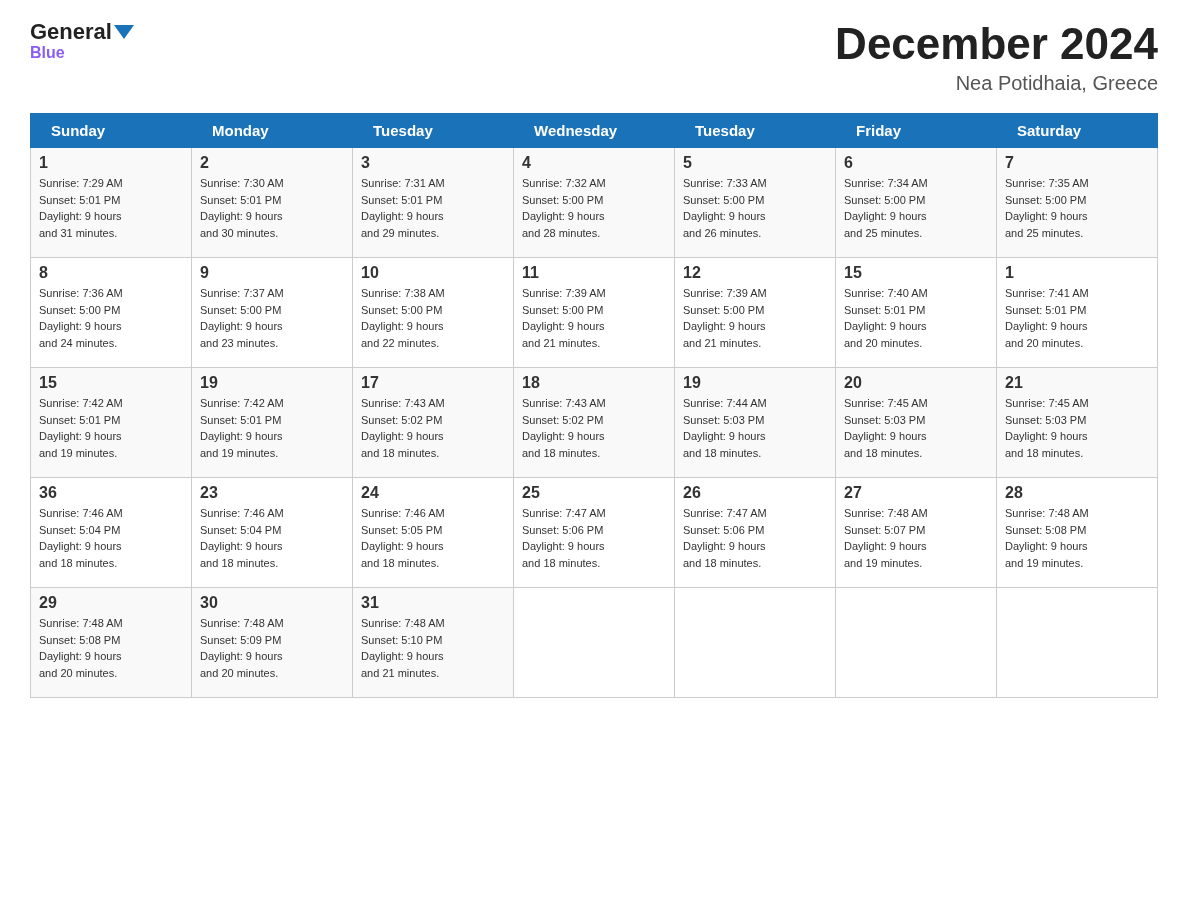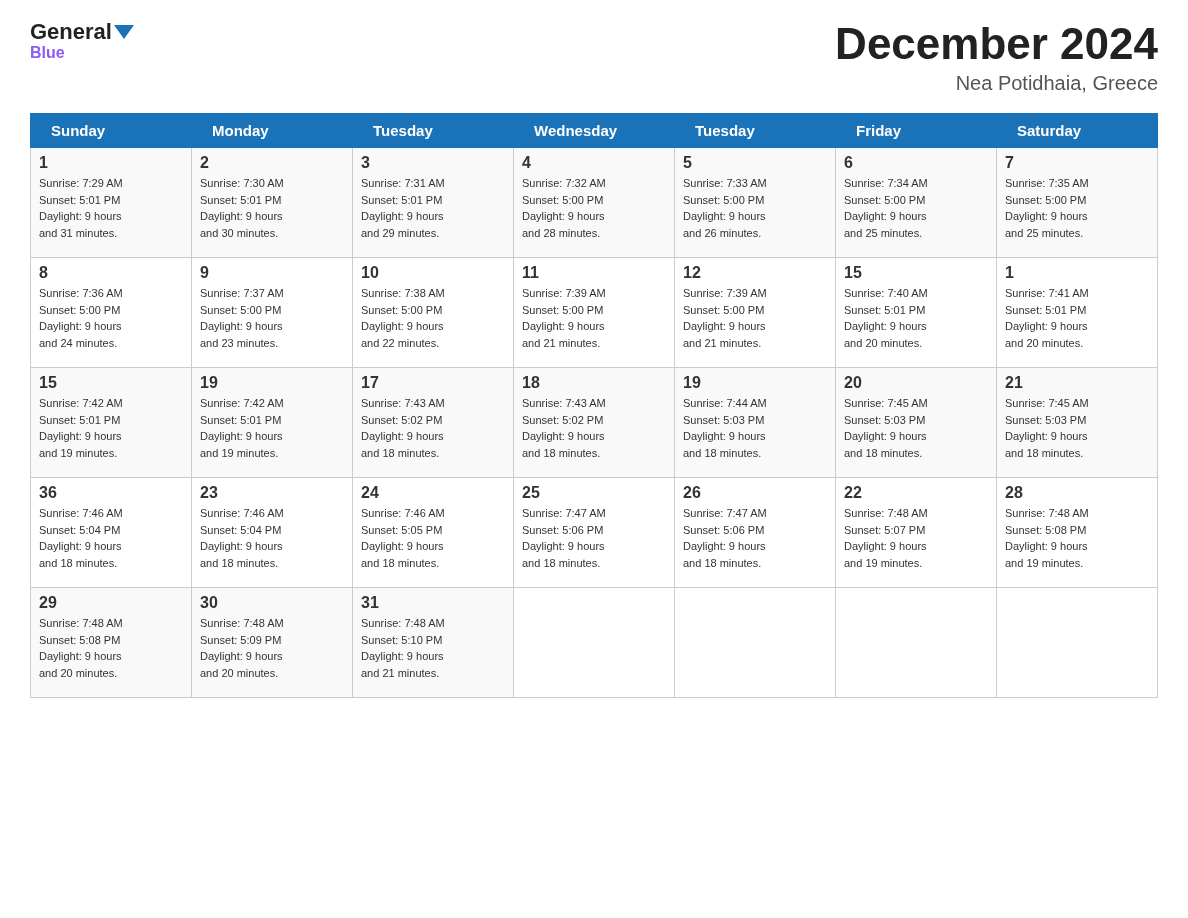--- a/index.html
+++ b/index.html
@@ -379,21 +379,21 @@
         <td>
         <span class="day-num">26</span>
         <div class="info">
           Sunrise: 7:47 AM<br>
           Sunset: 5:06 PM<br>
           Daylight: 9 hours<br>
           and 18 minutes.
         </div>
       </td>
         <td>
-        <span class="day-num">22</span>
+        <span class="day-num">27</span>
         <div class="info">
           Sunrise: 7:48 AM<br>
           Sunset: 5:07 PM<br>
           Daylight: 9 hours<br>
           and 19 minutes.
         </div>
       </td>
         <td>
         <span class="day-num">28</span>
         <div class="info">

